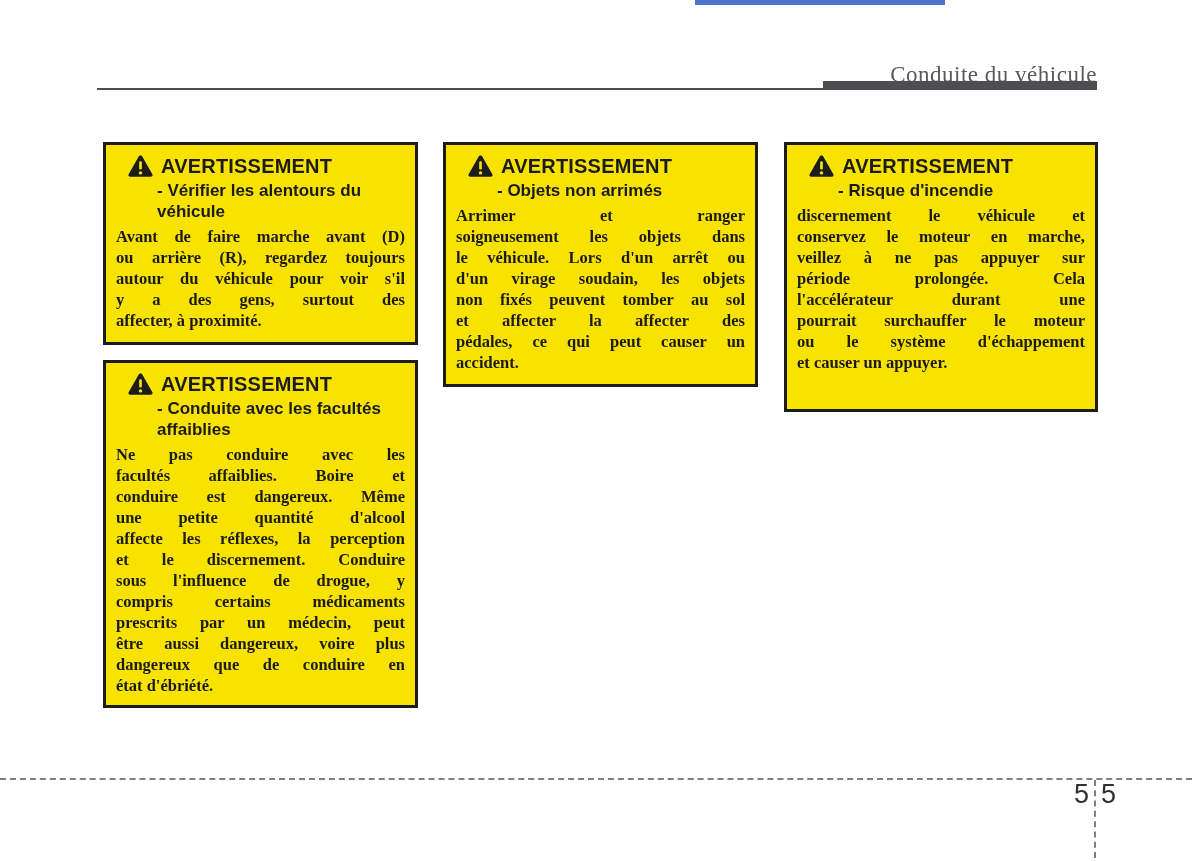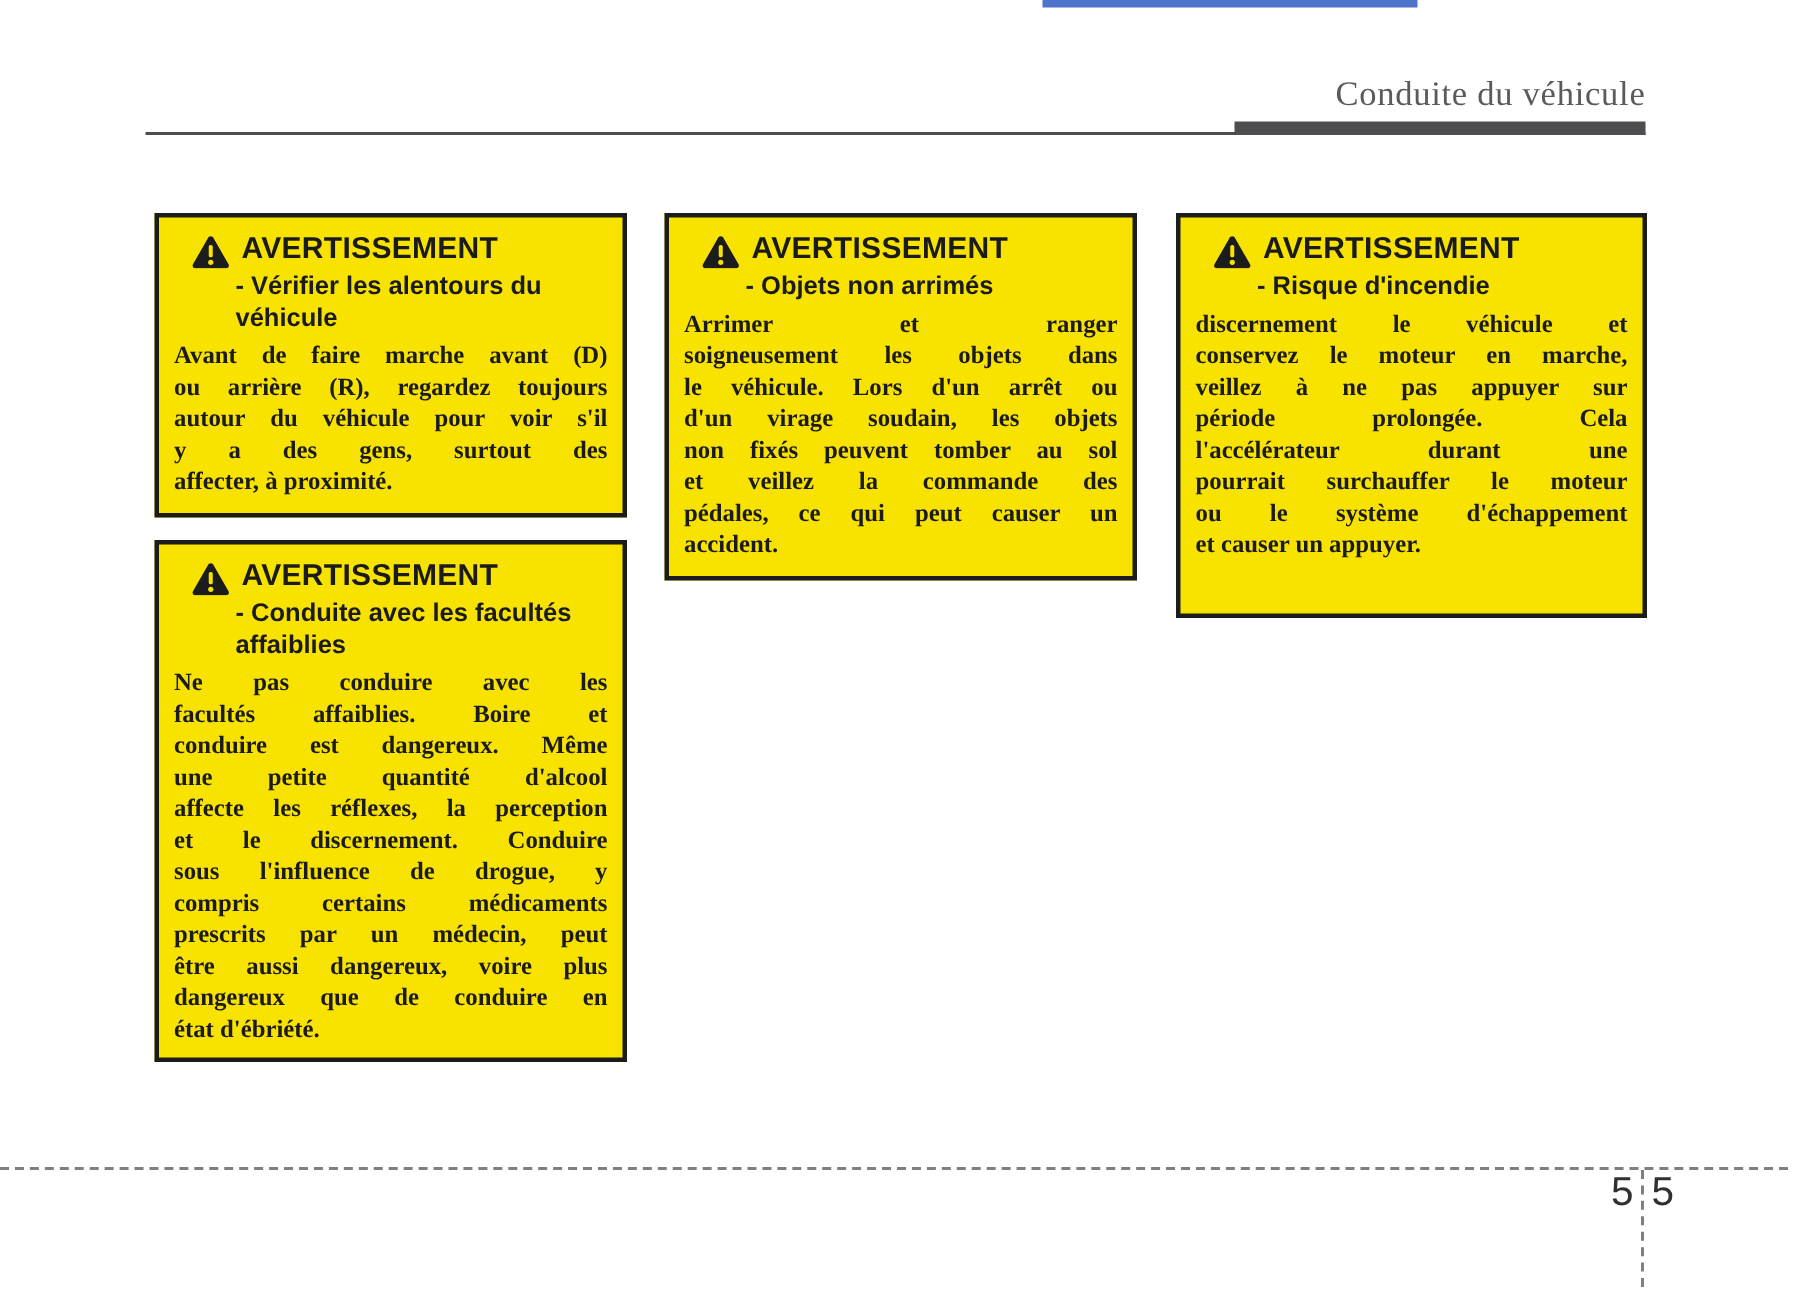--- a/index.html
+++ b/index.html
@@ -15,21 +15,21 @@
   
   .top-blue-line {
     position: absolute;
     left: 695px; top: 0; width: 250px; height: 5px;
     background: var(--top-line-blue, #4f74cc);
   }
 
   
   .header-title {
     position: absolute;
-    top: 50px; right: 103px;
+    top: 62px; right: 103px;
     font-family: "Liberation Serif", serif;
     font-size: 23px;
     color: var(--header-text, #595a5e);
     letter-spacing: 0.5px;
     white-space: nowrap;
   }
   .rule-thin {
     position: absolute;
     left: 97px; top: 88px; width: 1000px; height: 2px;
     background: var(--rule, #4e4e50);
@@ -51,21 +51,21 @@
     color: var(--warning-text, #1b1b1b);
     font-weight: bold;
   }
   .wb1 { left: 103px; top: 142px; min-height: 203px; }
   .wb2 { left: 103px; top: 360px; min-height: 337px; }
   .wb3 { left: 443px; top: 142px; min-height: 245px; }
   .wb4 { left: 784px; top: 142px; width: 314px; min-height: 270px; }
 
   .wtitle-row {
     display: flex;
-    align-items: flex-end;
+    align-items: center;
     gap: 8px;
     margin-left: 12px;
     height: 26px;
   }
   .wicon { display: inline-flex; width: 25px; height: 22px; flex: 0 0 auto; }
   .wicon svg path { fill: var(--warning-border, #1c1c1c); }
   .wicon svg .exc { fill: var(--warning-bg, #f8e300); }
   .wtitle {
     font-size: 20px;
     line-height: 26px;
@@ -192,21 +192,21 @@
     </div>
     <div class="wsub">
           <div class="subline">- Objets non arrimés</div>
         </div>
     <div class="wbody">
           <div class="jline">Arrimer et ranger</div>
           <div class="jline">soigneusement les objets dans</div>
           <div class="jline">le véhicule. Lors d'un arrêt ou</div>
           <div class="jline">d'un virage soudain, les objets</div>
           <div class="jline">non fixés peuvent tomber au sol</div>
-          <div class="jline">et veillez la commande des</div>
+          <div class="jline">et affecter la affecter des</div>
           <div class="jline">pédales, ce qui peut causer un</div>
           <div class="jline last">accident.</div>
         </div>
   </section>
 
   <section class="wbox wb4">
     <div class="wtitle-row">
       <span class="wicon">
         <svg viewBox="0 0 26 23" width="25" height="22" aria-hidden="true">
           <path d="M13 0.6 C13.9 0.6 14.6 1.1 15 1.9 L25.4 20.1 C26.1 21.4 25.2 22.8 23.8 22.8 L2.2 22.8 C0.8 22.8 -0.1 21.4 0.6 20.1 L11 1.9 C11.4 1.1 12.1 0.6 13 0.6 Z"></path>

